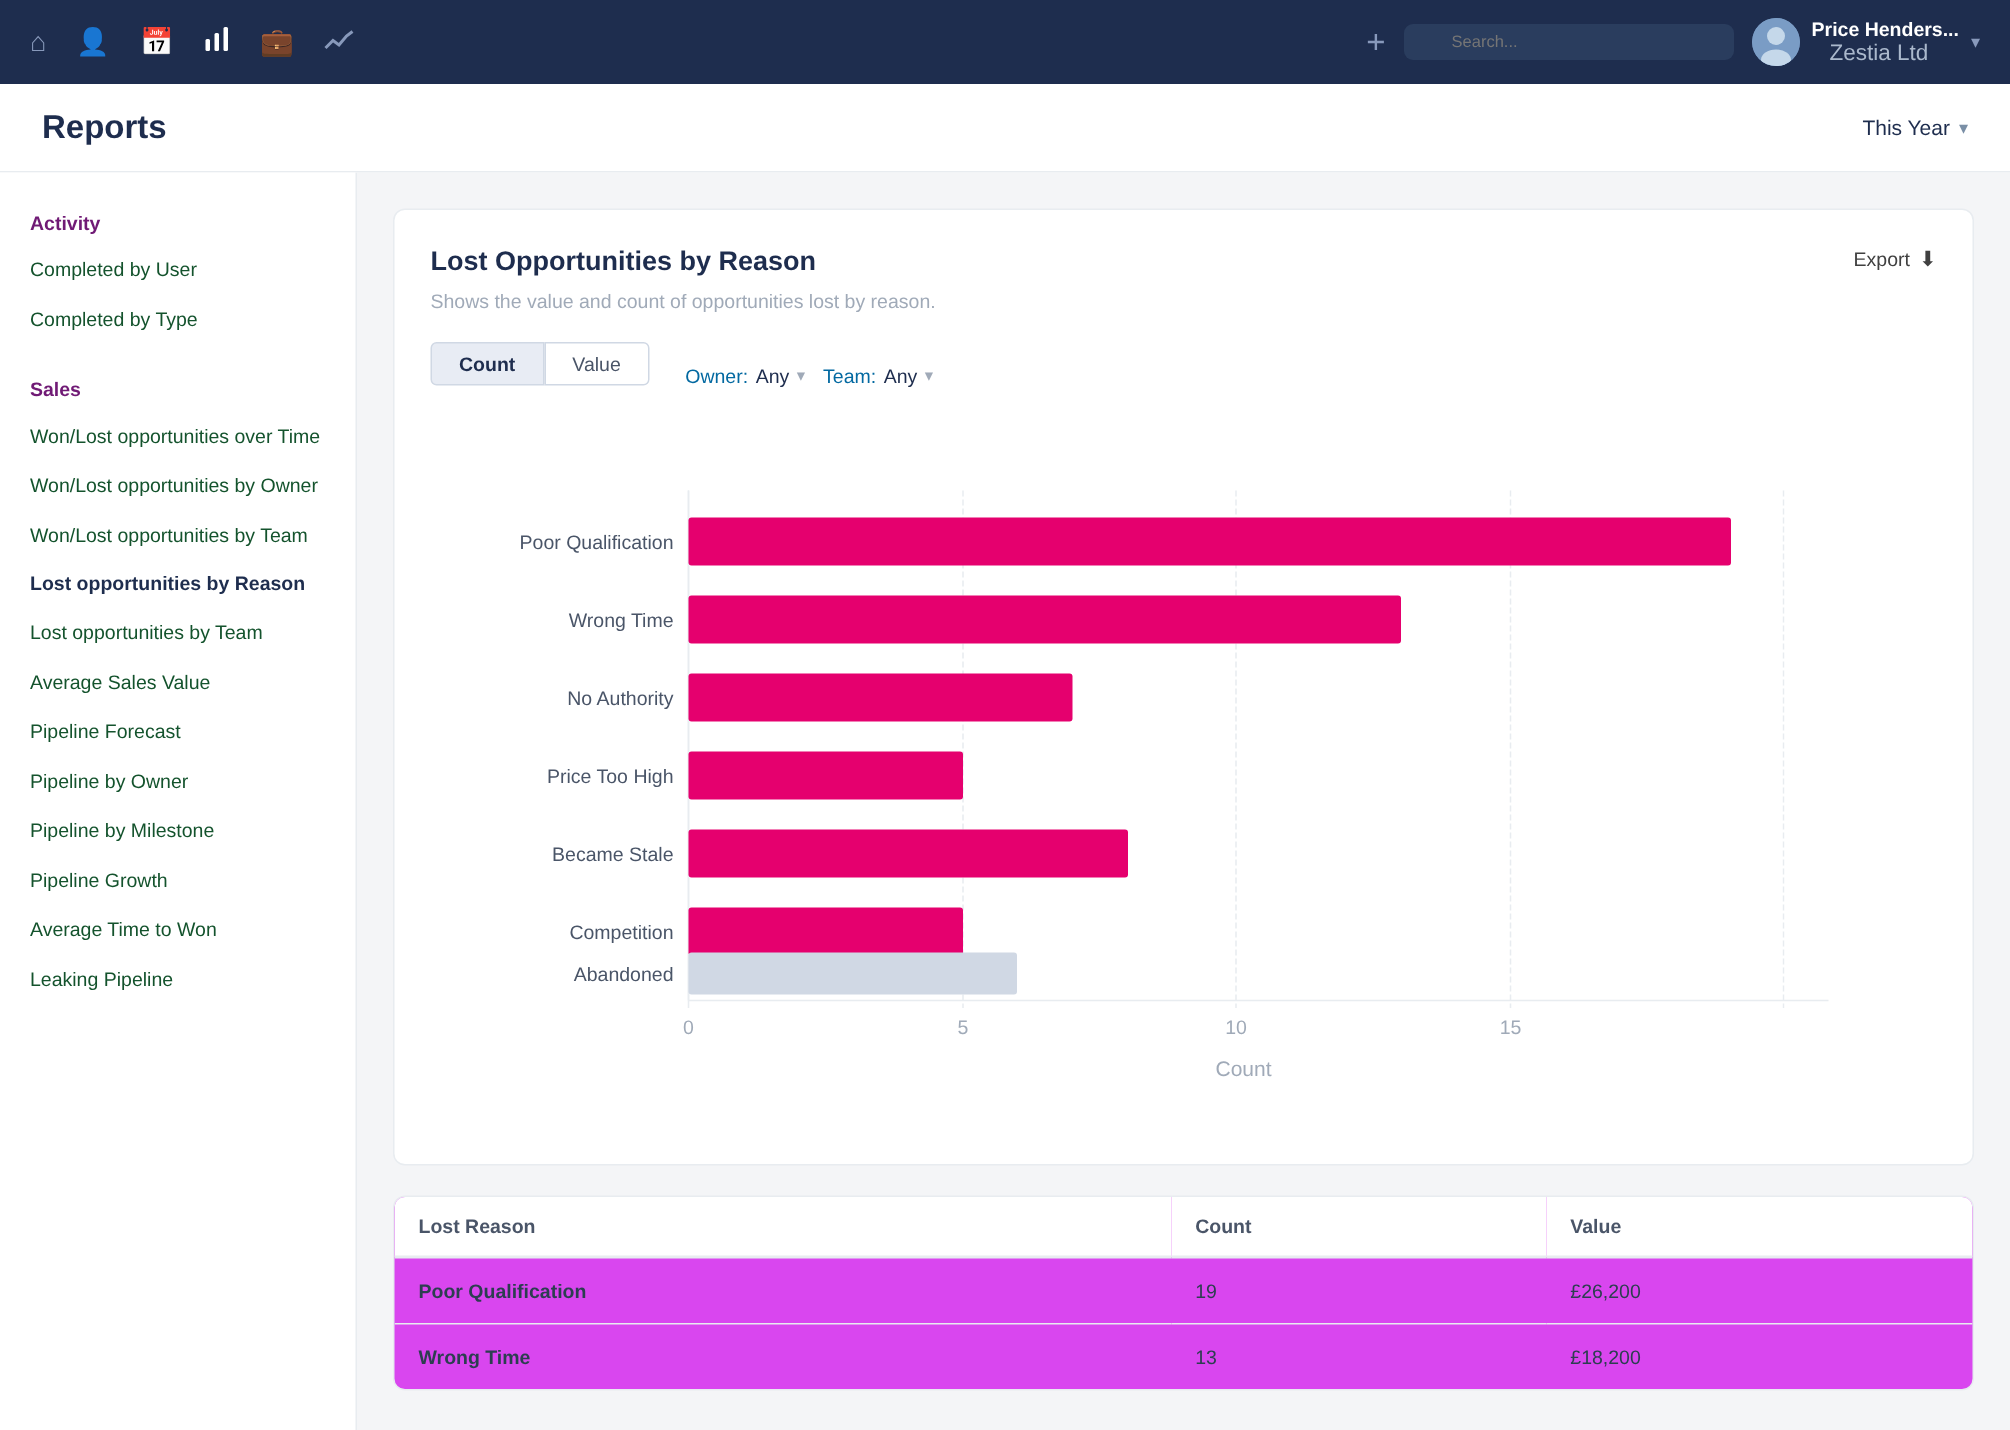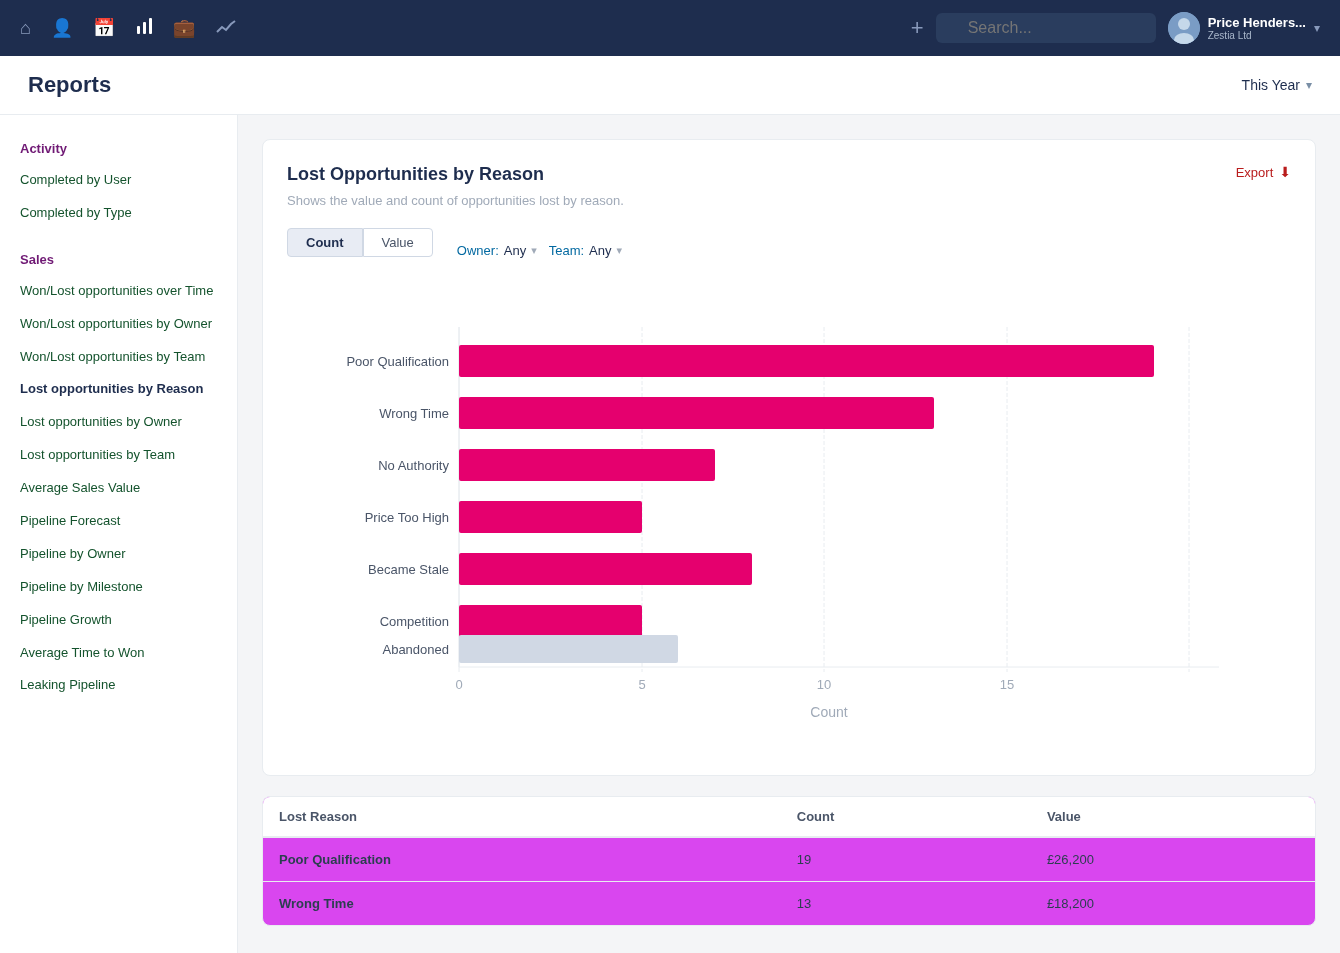--- a/index.html
+++ b/index.html
@@ -19,30 +19,30 @@
     .topnav-icon.active { color: #fff; }
     .topnav-right { display: flex; align-items: center; gap: 12px; }
     .topnav-add { color: #8899bb; font-size: 22px; cursor: pointer; }
     .search-box {
       background: #2a3d5e;
       border: none;
       border-radius: 6px;
       padding: 6px 14px 6px 32px;
       color: #aab8cc;
       width: 220px;
-      font-size: 16px;
+      font-size: 11px;
       position: relative;
     }
     .search-wrap { position: relative; display: flex; align-items: center; }
     .search-icon-nav { position: absolute; left: 10px; color: #8899bb; font-size: 14px; }
     .user-section { display: flex; align-items: center; gap: 8px; color: #fff; font-size: 13px; cursor: pointer; }
     .user-avatar { width: 32px; height: 32px; border-radius: 50%; background: #7a9cc5; display: flex; align-items: center; justify-content: center; font-size: 12px; color: #fff; overflow: hidden; }
     .user-info { display: flex; flex-direction: column; }
     .user-name { font-weight: 600; font-size: 13px; }
-    .user-company { font-size: 10px; color: #aab8cc; }
+    .user-company { font-size: 15px; color: #aab8cc; margin-left: 12px; }
     .user-chevron { color: #8899bb; font-size: 12px; }
 
     
     .page-header {
       background: #fff;
       padding: 16px 28px;
       display: flex;
       align-items: center;
       justify-content: space-between;
       border-bottom: 1px solid #e8ecf0;
@@ -86,21 +86,21 @@
     
     .report-card {
       background: #fff;
       border-radius: 8px;
       border: 1px solid #e8ecf0;
       padding: 24px;
       margin-bottom: 20px;
     }
     .report-header { display: flex; justify-content: space-between; align-items: flex-start; margin-bottom: 8px; }
     .report-title { font-size: 18px; font-weight: 600; color: #1e2d4e; }
-    .export-btn { display: flex; align-items: center; gap: 6px; font-size: 13px; color: #b91c1c; cursor: pointer; background: none; border: none; font-weight: 500; }
+    .export-btn { display: flex; align-items: center; gap: 6px; font-size: 13px; color: #404040; cursor: pointer; background: none; border: none; font-weight: 500; }
     .export-icon { font-size: 14px; }
     .report-desc { font-size: 13px; color: #a0aab8; margin-bottom: 20px; }
 
     
     .toggle-group { display: flex; gap: 0; margin-bottom: 16px; align-items: center; }
     .toggle-btn {
       padding: 6px 18px;
       font-size: 13px;
       border: 1px solid #d0d8e4;
       background: #fff;
@@ -208,21 +208,20 @@
     <div class="sidebar-item">Completed by User</div>
     <div class="sidebar-item">Completed by Type</div>
 
     <div class="sidebar-divider"></div>
 
     <div class="sidebar-section-title">Sales</div>
     <div class="sidebar-item">Won/Lost opportunities over Time</div>
     <div class="sidebar-item">Won/Lost opportunities by Owner</div>
     <div class="sidebar-item">Won/Lost opportunities by Team</div>
     <div class="sidebar-item active">Lost opportunities by Reason</div>
-    <div class="sidebar-item">Lost opportunities by Owner</div>
     <div class="sidebar-item">Lost opportunities by Team</div>
     <div class="sidebar-item">Average Sales Value</div>
     <div class="sidebar-item">Pipeline Forecast</div>
     <div class="sidebar-item">Pipeline by Owner</div>
     <div class="sidebar-item">Pipeline by Milestone</div>
     <div class="sidebar-item">Pipeline Growth</div>
     <div class="sidebar-item">Average Time to Won</div>
     <div class="sidebar-item">Leaking Pipeline</div>
   </aside>
 

